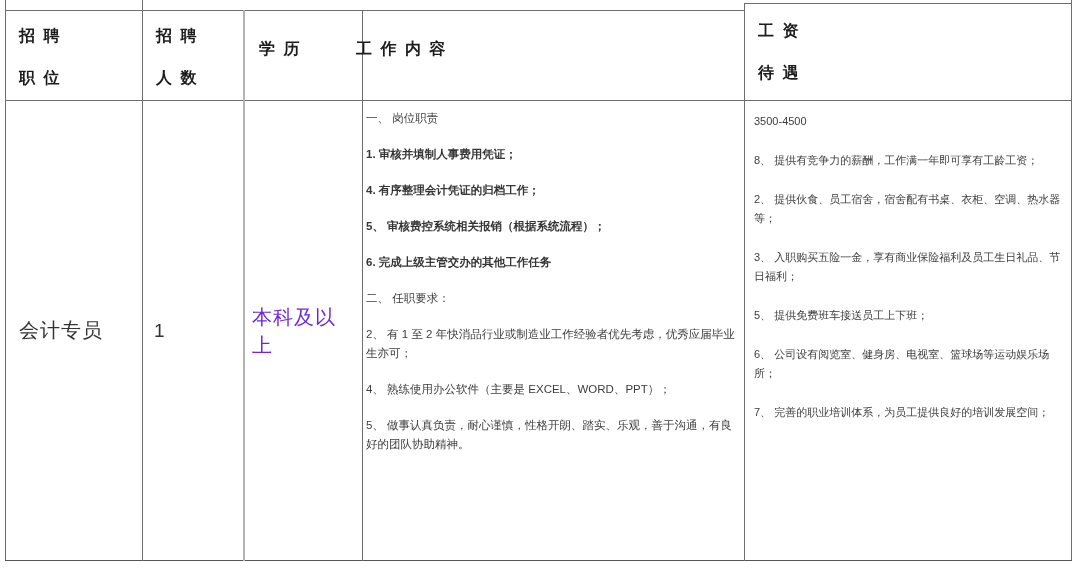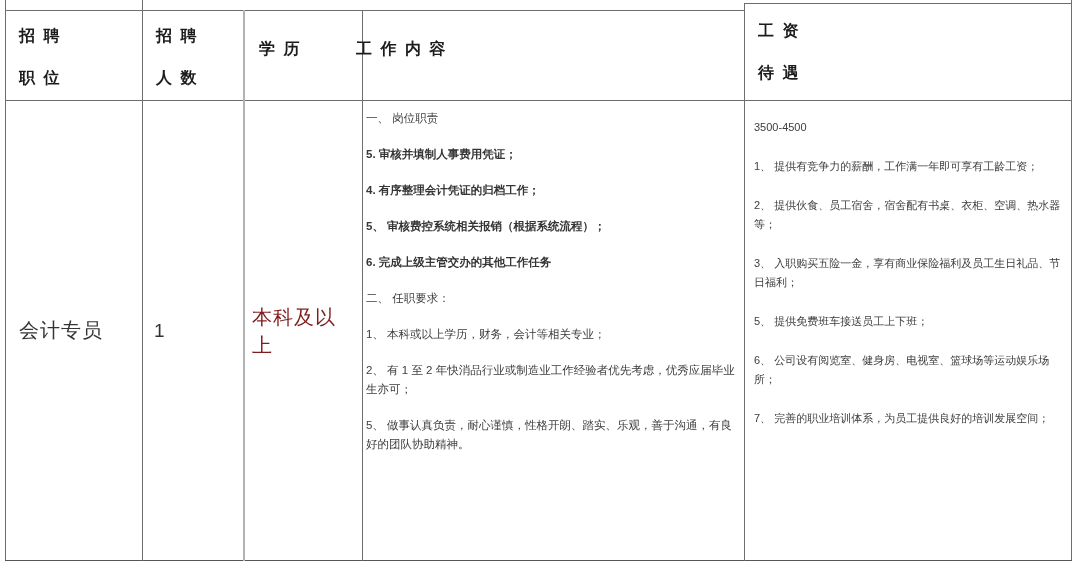--- a/index.html
+++ b/index.html
@@ -20,28 +20,28 @@
   .hc2 { left:143px; top:11px; width:99px;  height:89px; padding:4px 0 0 13px; }
   .hc3 { left:246px; top:11px; width:115px; height:89px; padding:28px 0 0 13px; }
   .hc4 { left:344px; top:11px; width:378px; height:89px; padding:28px 0 0 12px; }
   .hc5 { left:745px; top:4px;  width:326px; height:96px; padding:6px 0 0 13px; }
   
   .bc1 { left:6px;  top:101px; width:134px; height:459px; display:flex; align-items:center;
          padding-left:13px; font-size:20px; letter-spacing:1px; color:#333; }
   .bc2 { left:143px; top:101px; width:99px; height:459px; display:flex; align-items:center;
          padding-left:11px; font-size:19px; color:#333; }
   .bc3 { left:246px; top:101px; width:114px; height:459px; display:flex; align-items:center;
-         padding:0 4px 0 6px; font-size:20px; letter-spacing:1px; line-height:1.4; color:#7f1d1d; }
+         padding:0 4px 0 6px; font-size:20px; letter-spacing:1px; line-height:1.4; color:#6d28d9; }
   .bc4 { left:364px; top:101px; width:379px; height:459px; padding:8px 6px 0 2px;
          font-size:11.5px; color:#3d3d3d; }
   .bc4 p { margin:0 0 17px; line-height:19px; }
   .bc4 p.bold { font-weight:700; color:#353535; }
   .bc5 { left:745px; top:101px; width:326px; height:459px; padding:9px 2px 0 9px;
          font-size:11px; color:#3d3d3d; }
-  .bc5 p { margin:8px 0 20px; line-height:19px; }
+  .bc5 p { margin:2px 0 20px; line-height:19px; }
 </style>
 </head>
 <body>
 
 <div class="canvas">
 
   <div class="ln" style="left:5px; top:0; width:1px; height:561px;"></div>
   <div class="ln" style="left:1071px; top:0; width:1px; height:561px;"></div>
   <div class="ln dark" style="left:5px; top:560px; width:1067px; height:1px;"></div>
   <div class="ln" style="left:5px; top:10px; width:739px; height:1px;"></div>
@@ -76,33 +76,33 @@
   </div>
   <div class="cell bc2">
     <span>1</span>
   </div>
   <div class="cell bc3">
     <span>本科及以上</span>
   </div>
 
   <div class="cell bc4">
     <p>一、 岗位职责</p>
-    <p class="bold">5. 审核并填制人事费用凭证；</p>
+    <p class="bold">1. 审核并填制人事费用凭证；</p>
     <p class="bold">4. 有序整理会计凭证的归档工作；</p>
     <p class="bold">5、 审核费控系统相关报销（根据系统流程）；</p>
     <p class="bold">6. 完成上级主管交办的其他工作任务</p>
     <p>二、 任职要求：</p>
-    <p>1、 本科或以上学历，财务，会计等相关专业；</p>
     <p>2、 有 1 至 2 年快消品行业或制造业工作经验者优先考虑，优秀应届毕业生亦可；</p>
+    <p>4、 熟练使用办公软件（主要是 EXCEL、WORD、PPT）；</p>
     <p>5、 做事认真负责，耐心谨慎，性格开朗、踏实、乐观，善于沟通，有良好的团队协助精神。</p>
   </div>
 
   <div class="cell bc5">
     <p>3500-4500</p>
-    <p>1、 提供有竞争力的薪酬，工作满一年即可享有工龄工资；</p>
+    <p>8、 提供有竞争力的薪酬，工作满一年即可享有工龄工资；</p>
     <p>2、 提供伙食、员工宿舍，宿舍配有书桌、衣柜、空调、热水器等；</p>
     <p>3、 入职购买五险一金，享有商业保险福利及员工生日礼品、节日福利；</p>
     <p>5、 提供免费班车接送员工上下班；</p>
     <p>6、 公司设有阅览室、健身房、电视室、篮球场等运动娱乐场所；</p>
     <p>7、 完善的职业培训体系，为员工提供良好的培训发展空间；</p>
   </div>
 
 </div>
 
 </body></html>

